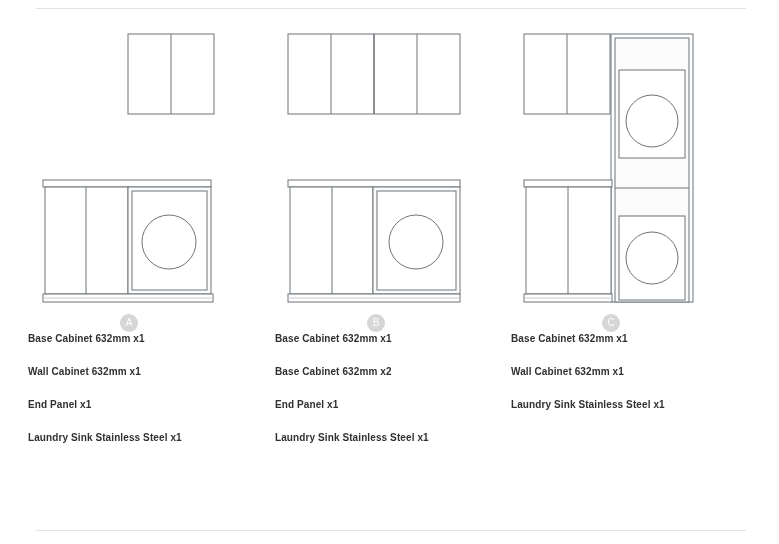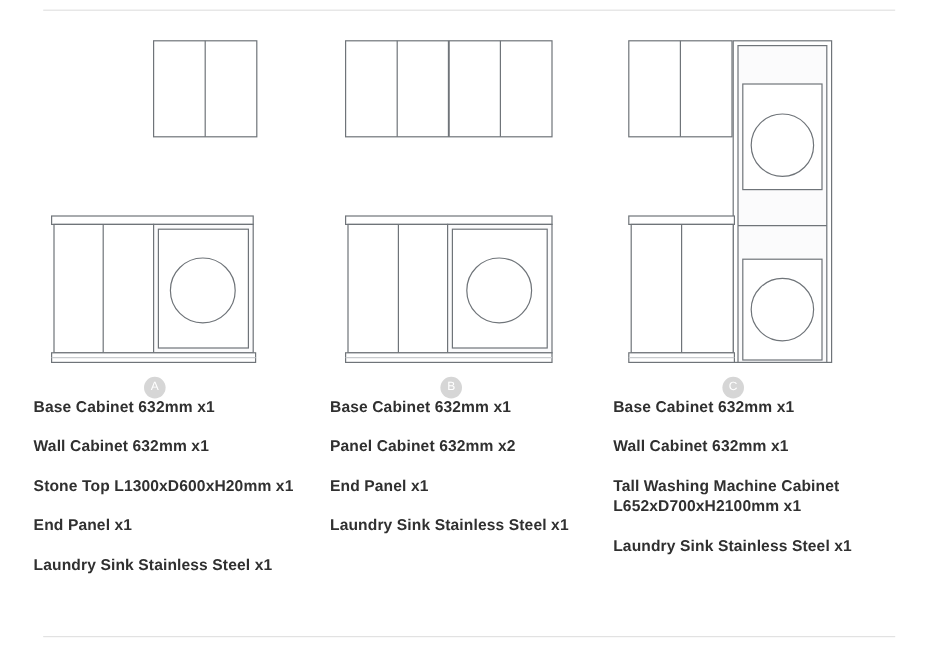--- a/index.html
+++ b/index.html
@@ -73,21 +73,21 @@
   .badge-c { left: 91px; top: 294px; }
 
   
   .specs {
     position: absolute;
     top: 330px;
     left: 0;
     width: 250px;
   }
   .spec-line {
-    font-size: 13px;
+    font-size: 10px;
     font-weight: bold;
     color: #303030;
     line-height: 17px;
     margin-bottom: 16px;
     letter-spacing: 0.1px;
   }
   .spec-line .lead {
     display: inline;
   }
   .spec-line .tail {
@@ -127,21 +127,20 @@
 
           <rect x="15" y="274" width="170" height="8" fill="#ffffff"></rect>
           <line x1="15" y1="278" x2="185" y2="278" stroke="#c9cccf"></line>
         </g>
       </svg>
       <div class="badge badge-a">A</div>
     </div>
     <div class="specs">
       <div class="spec-line"><span class="lead">Base Cabinet 632mm x1</span><span class="tail"></span></div>
       <div class="spec-line"><span class="lead">Wall Cabinet 632mm x1</span><span class="tail"></span></div>
-      <div class="spec-line"><span class="lead">Stone Top L1300xD600xH20mm x1</span><span class="tail"></span></div>
       <div class="spec-line"><span class="lead">End Panel x1</span><span class="tail"></span></div>
       <div class="spec-line"><span class="lead">Laundry Sink Stainless Steel x1</span><span class="tail"></span></div>
     </div>
   </div>
 
   <div class="col col-b">
     <div class="drawing">
       <svg width="240" height="290" viewBox="0 0 240 290">
         <g fill="#ffffff" stroke="#6f7479" stroke-width="1">
 
@@ -158,21 +157,21 @@
           <rect x="102" y="171" width="79" height="99" fill="#ffffff"></rect>
           <circle cx="141" cy="222" r="27" fill="#ffffff"></circle>
           <rect x="13" y="274" width="172" height="8" fill="#ffffff"></rect>
           <line x1="13" y1="278" x2="185" y2="278" stroke="#c9cccf"></line>
         </g>
       </svg>
       <div class="badge badge-b">B</div>
     </div>
     <div class="specs">
       <div class="spec-line"><span class="lead">Base Cabinet 632mm x1</span><span class="tail"></span></div>
-      <div class="spec-line"><span class="lead">Panel Cabinet 632mm x2</span><span class="tail"></span></div>
+      <div class="spec-line"><span class="lead">Base Cabinet 632mm x2</span><span class="tail"></span></div>
       <div class="spec-line"><span class="lead">End Panel x1</span><span class="tail"></span></div>
       <div class="spec-line"><span class="lead">Laundry Sink Stainless Steel x1</span><span class="tail"></span></div>
     </div>
   </div>
 
   <div class="col col-c">
     <div class="drawing">
       <svg width="240" height="290" viewBox="0 0 240 290">
         <g fill="#ffffff" stroke="#6f7479" stroke-width="1">
 
@@ -197,18 +196,17 @@
           <line x1="57" y1="167" x2="57" y2="274"></line>
           <rect x="13" y="274" width="88" height="8" fill="#ffffff"></rect>
           <line x1="13" y1="278" x2="101" y2="278" stroke="#c9cccf"></line>
         </g>
       </svg>
       <div class="badge badge-c">C</div>
     </div>
     <div class="specs">
       <div class="spec-line"><span class="lead">Base Cabinet 632mm x1</span><span class="tail"></span></div>
       <div class="spec-line"><span class="lead">Wall Cabinet 632mm x1</span><span class="tail"></span></div>
-      <div class="spec-line"><span class="lead">Tall Washing Machine Cabinet L652xD700xH2100mm x1</span><span class="tail"></span></div>
       <div class="spec-line"><span class="lead">Laundry Sink Stainless Steel x1</span><span class="tail"></span></div>
     </div>
   </div>
 
 </div>
 
 </body></html>

